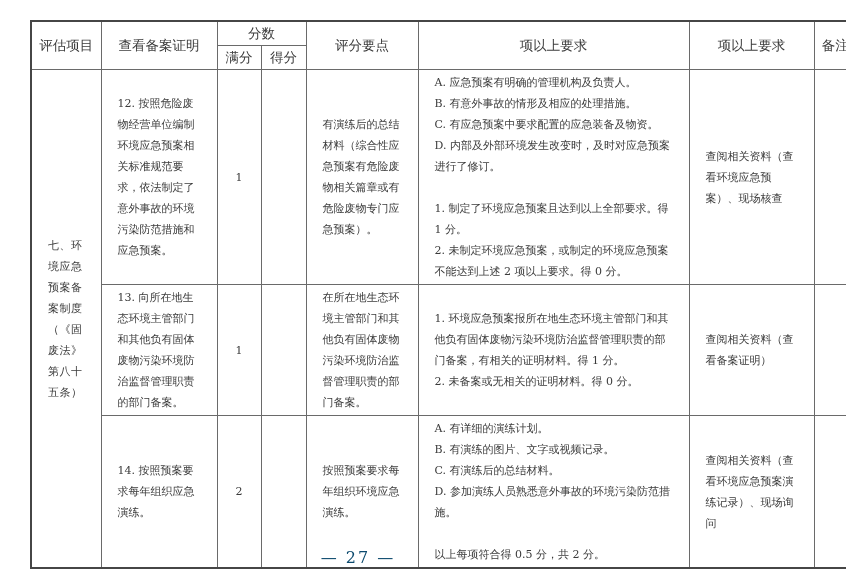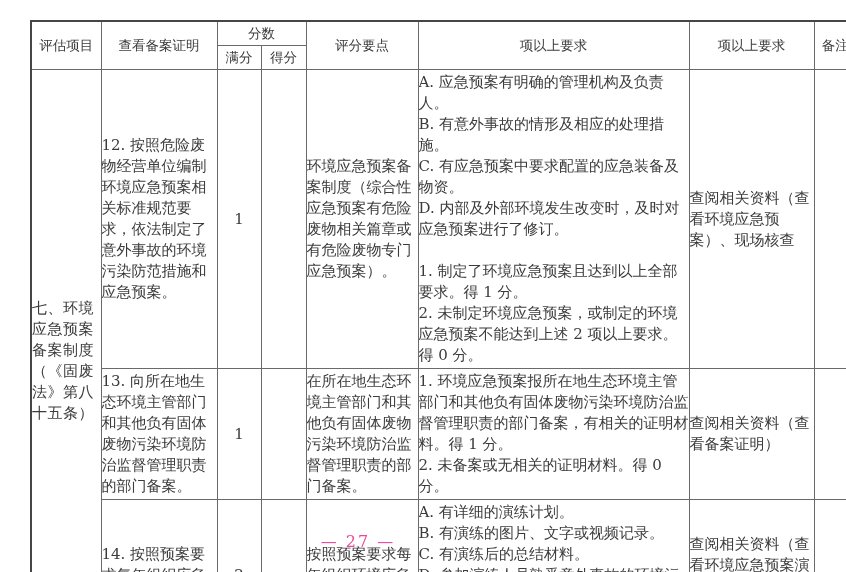--- a/index.html
+++ b/index.html
@@ -27,48 +27,48 @@
     left: 10px;
     top: 20px;
     width: 826px;
     border-collapse: collapse;
     table-layout: fixed;
     border: 2px solid #464646;
   }
   .eval-table td, .eval-table th {
     border: 1px solid #6a6a6a;
     font-weight: normal;
-    font-size: 15px;
+    font-size: 11px;
     line-height: 21px;
-    padding: 2px 0;
+    padding: 2px 16px;
     vertical-align: middle;
     overflow: hidden;
     word-break: break-all;
   }
   .eval-table th {
     text-align: center;
     font-size: 13.5px;
     padding: 1px 2px;
   }
   .c { text-align: center; }
   .pre { white-space: pre-line; text-align: left; }
   .left { text-align: left; }
   .cat {
     text-align: left;
     vertical-align: middle;
     letter-spacing: 0.5px;
   }
   .footer {
     position: absolute;
     left: 0;
-    top: 532px;
+    top: 548px;
     width: 676px;
     text-align: center;
     font-size: 16px;
-    color: #ec4899;
+    color: #0c4a6e;
     letter-spacing: 2px;
   }
 </style>
 </head>
 <body>
 
 <div class="sheet">
 
   <table class="eval-table">
     <colgroup>
@@ -95,21 +95,21 @@
     <tr style="height:24px">
       <th>满分</th>
       <th>得分</th>
     </tr>
 
     <tr style="height:202px">
       <td rowspan="3" class="cat">七、环境应急预案备案制度（《固废法》第八十五条）</td>
       <td class="left">12. 按照危险废物经营单位编制环境应急预案相关标准规范要求，依法制定了意外事故的环境污染防范措施和应急预案。</td>
       <td class="c">1</td>
       <td class="c"></td>
-      <td class="left">环境应急预案备案制度（综合性应急预案有危险废物相关篇章或有危险废物专门应急预案）。</td>
+      <td class="left">有演练后的总结材料（综合性应急预案有危险废物相关篇章或有危险废物专门应急预案）。</td>
       <td class="pre">A. 应急预案有明确的管理机构及负责人。
 B. 有意外事故的情形及相应的处理措施。
 C. 有应急预案中要求配置的应急装备及物资。
 D. 内部及外部环境发生改变时，及时对应急预案进行了修订。
 
 1. 制定了环境应急预案且达到以上全部要求。得 1 分。
 2. 未制定环境应急预案，或制定的环境应急预案不能达到上述 2 项以上要求。得 0 分。</td>
       <td class="left">查阅相关资料（查看环境应急预案）、现场核查</td>
       <td class="c"></td>
     </tr>

